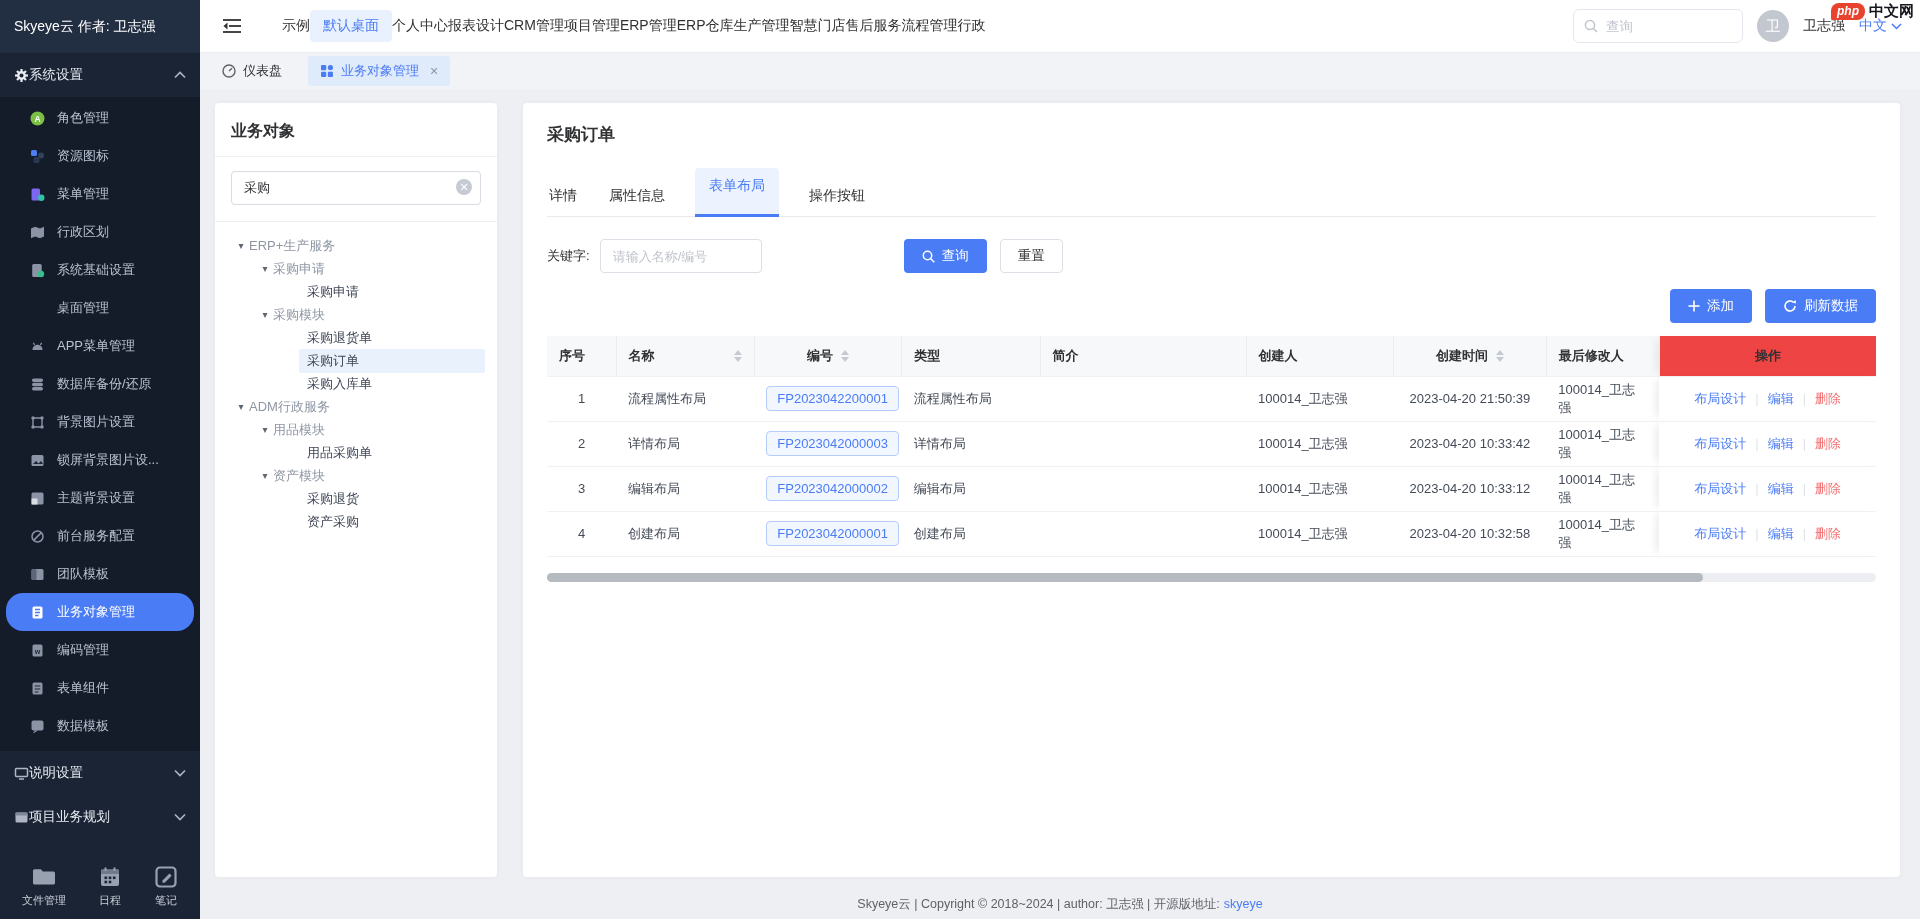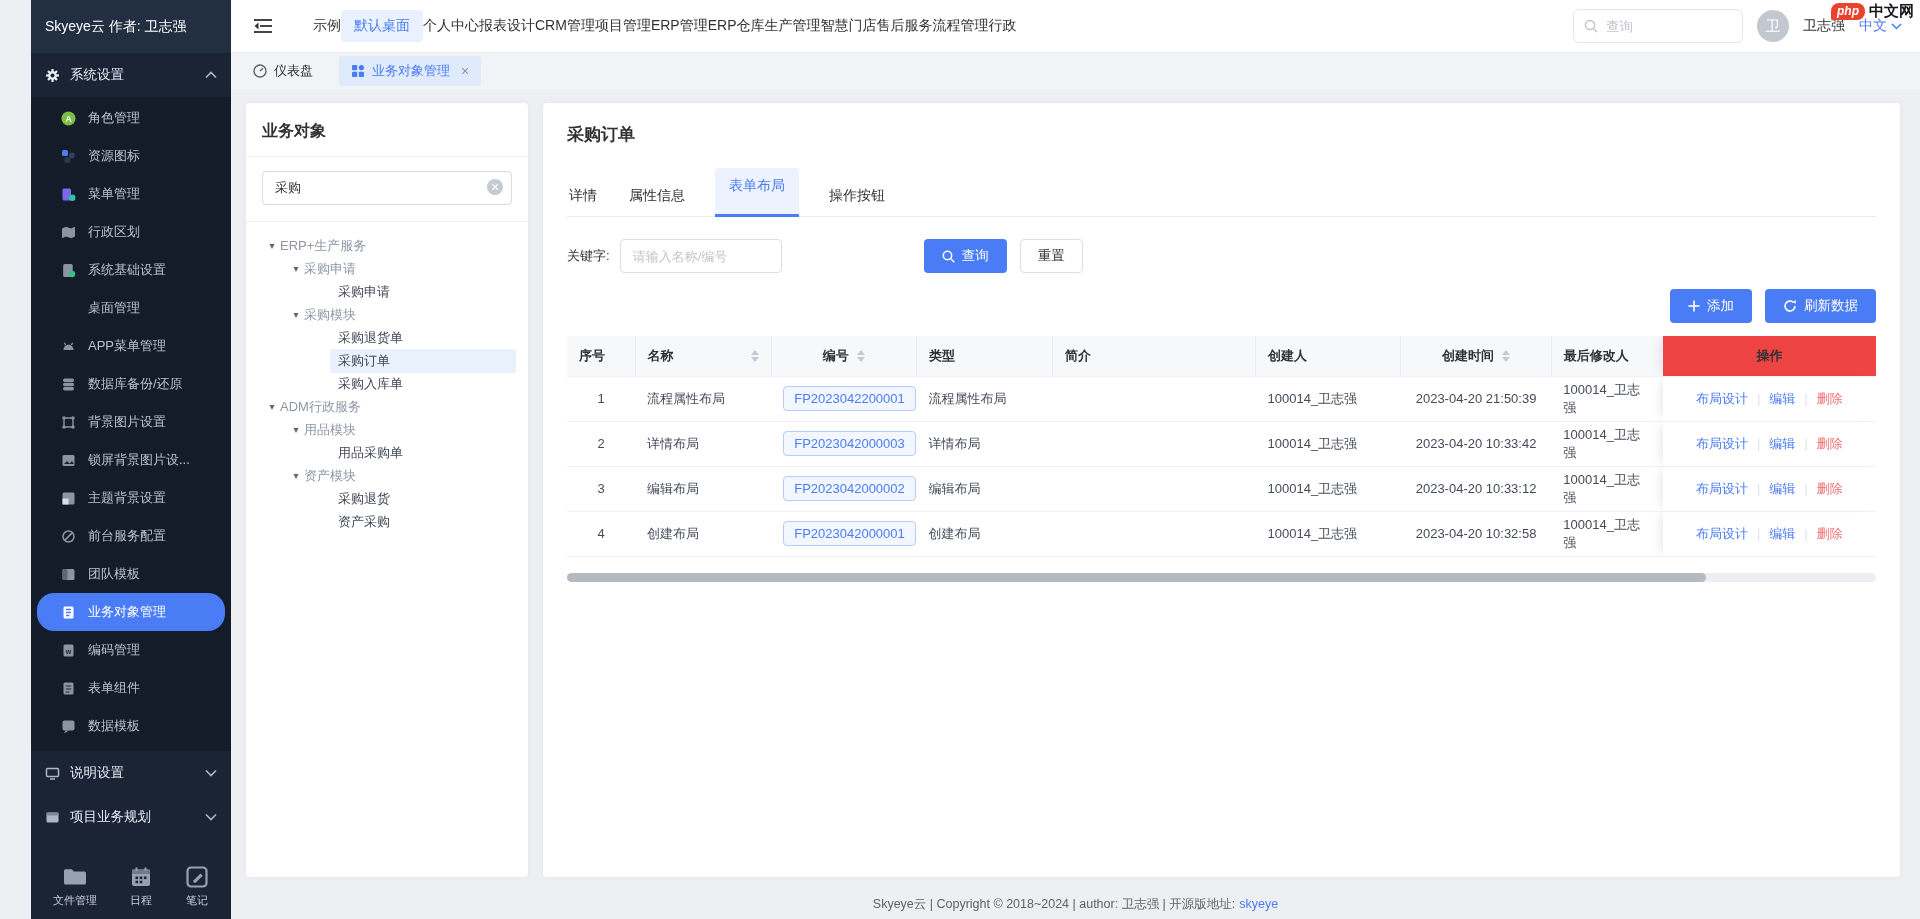--- a/index.html
+++ b/index.html
@@ -1,23 +1,23 @@
 <!DOCTYPE html>
 <html><head>
 <meta charset="utf-8">
 <style>
   * { box-sizing: border-box; margin: 0; padding: 0; }
   html,body { width:1920px; height:919px; overflow:hidden; font-family:"Liberation Sans","DejaVu Sans",sans-serif; background:#edeff3; }
   .app { display:flex; width:100%; height:100%; }
 
   
-  .sidebar { width:200px; flex:0 0 200px; height:100%; background:#1b2434; display:flex; flex-direction:column; color:#c3cbd9;margin-left:31px; }
+  .sidebar { width:200px; flex:0 0 200px; height:100%; background:#1b2434; display:flex; flex-direction:column; color:#c3cbd9; }
   .brand { height:53px; flex:0 0 53px; background:#222e42; color:#fff; font-size:14px; display:flex; align-items:center; padding:0 14px; white-space:nowrap; }
   .side-scroll { flex:1; overflow:hidden; position:relative; }
-  .grp { height:44px; display:flex; align-items:center; gap:10px; padding:0 14px; font-size:13.5px; color:#e7ecf4; cursor:pointer; }
+  .grp { height:44px; display:flex; align-items:center; padding:0 14px; font-size:13.5px; color:#e7ecf4; cursor:pointer; }
   .grp .chev { margin-left:auto; }
   .submenu { background:#141c2a; padding:2px 0 6px 0; }
   .si { height:38px; display:flex; align-items:center; gap:12px; padding-left:30px; font-size:13px; color:#b9c2d0; cursor:pointer; white-space:nowrap; }
   .si.noicon { padding-left:57px; }
   .si.sel { background:#4a7cf5; color:#fff; margin:0 6px; padding-left:24px; border-radius:17px; }
   .si svg { flex:0 0 15px; }
   .dock { flex:0 0 66px; display:flex; align-items:center; justify-content:space-around; padding:0 6px; background:#1b2434; }
   .dock-item { display:flex; flex-direction:column; align-items:center; gap:4px; font-size:11px; color:#c6cdd8; cursor:pointer; }
 
   
@@ -42,21 +42,21 @@
   .wm-php { background:#e8432e; color:#fff; font-weight:bold; font-style:italic; font-size:12px; padding:1px 6px 2px 6px; border-radius:8px 8px 8px 2px; }
   .wm-cn { color:#15171c; font-weight:bold; font-size:15px; }
 
   
   .tabstrip { height:36px; flex:0 0 36px; background:#f2f3f6; display:flex; align-items:center; padding-left:22px; gap:26px; }
   .ts-item { display:flex; align-items:center; gap:7px; font-size:13px; color:#303133; cursor:pointer; }
   .ts-item.active { background:#dfeafb; color:#4a7cf5; padding:6px 12px; border-radius:3px; }
   .ts-close { color:#909399; font-size:14px; margin-left:4px; cursor:pointer; line-height:1; }
 
   
-  .content { flex:1; display:flex; padding:14px 20px 12px 15px; gap:15px; min-height:0; }
+  .content { flex:1; display:flex; padding:14px 20px 12px 15px; gap:26px; min-height:0; }
   .panel { background:#fff; border-radius:4px; box-shadow:0 0 6px rgba(0,0,0,0.04); }
 
   
   .tree-panel { width:282px; flex:0 0 282px; display:flex; flex-direction:column; }
   .tp-title { font-size:16px; font-weight:bold; color:#303133; padding:18px 16px 14px 16px; border-bottom:1px solid #f0f0f0; }
   .tp-searchwrap { padding:14px 16px 16px 16px; border-bottom:1px solid #f0f0f0; }
   .tp-search { position:relative; }
   .tp-search input { width:100%; height:34px; border:1px solid #d9dce3; border-radius:4px; padding:0 30px 0 12px; font-size:13px; color:#303133; outline:none; }
   .tp-clear { position:absolute; right:9px; top:8px; width:16px; height:16px; border-radius:50%; background:#c6cad2; color:#fff; font-size:11px; display:flex; align-items:center; justify-content:center; cursor:pointer; line-height:1; }
   .tree { padding:12px 8px 12px 0; font-size:13px; flex:1; overflow:hidden; }

